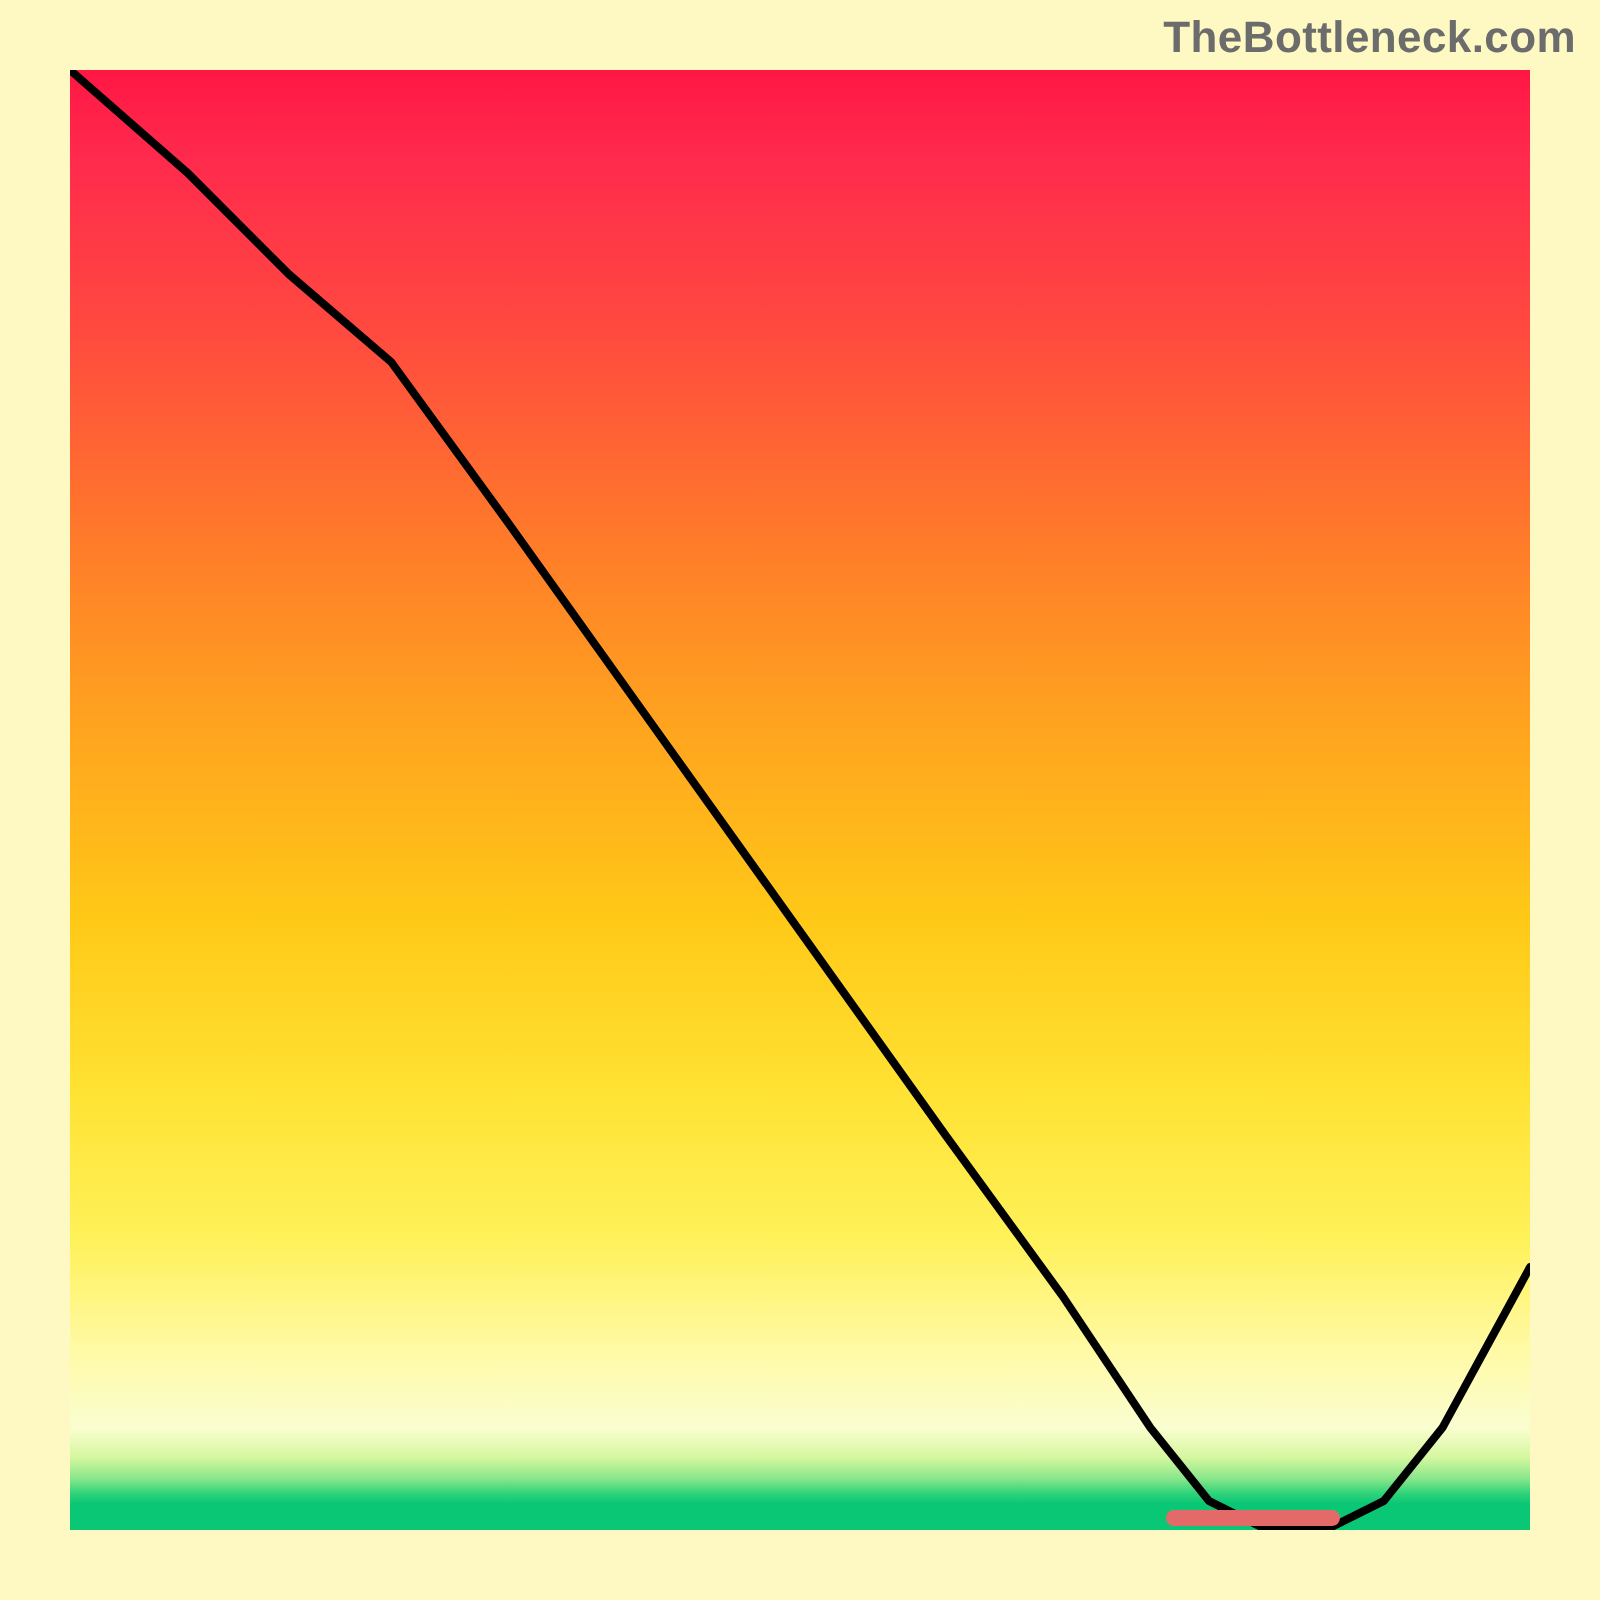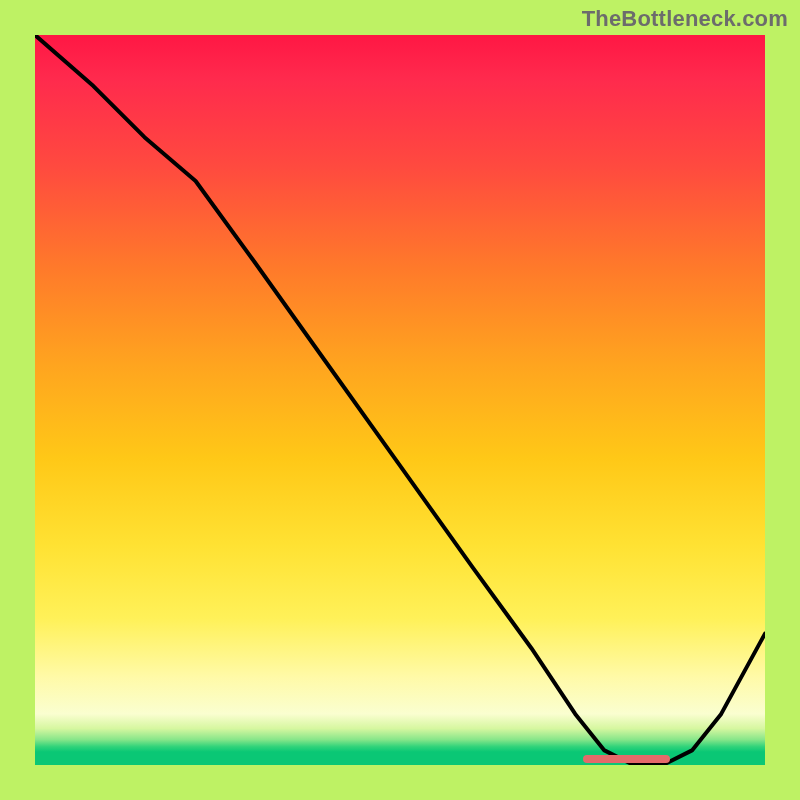--- a/index.html
+++ b/index.html
@@ -8,21 +8,21 @@
     width: 800px;
     height: 800px;
     overflow: hidden;
     background: #000;
     font-family: Arial, Helvetica, sans-serif;
   }
   .frame {
     position: relative;
     width: 800px;
     height: 800px;
-    background: #bef264;
+    background: #fef9c3;
   }
   .plot {
     position: absolute;
     
     left: 35px;
     top: 35px;
     width: 730px;
     height: 730px;
     
     background: linear-gradient(

